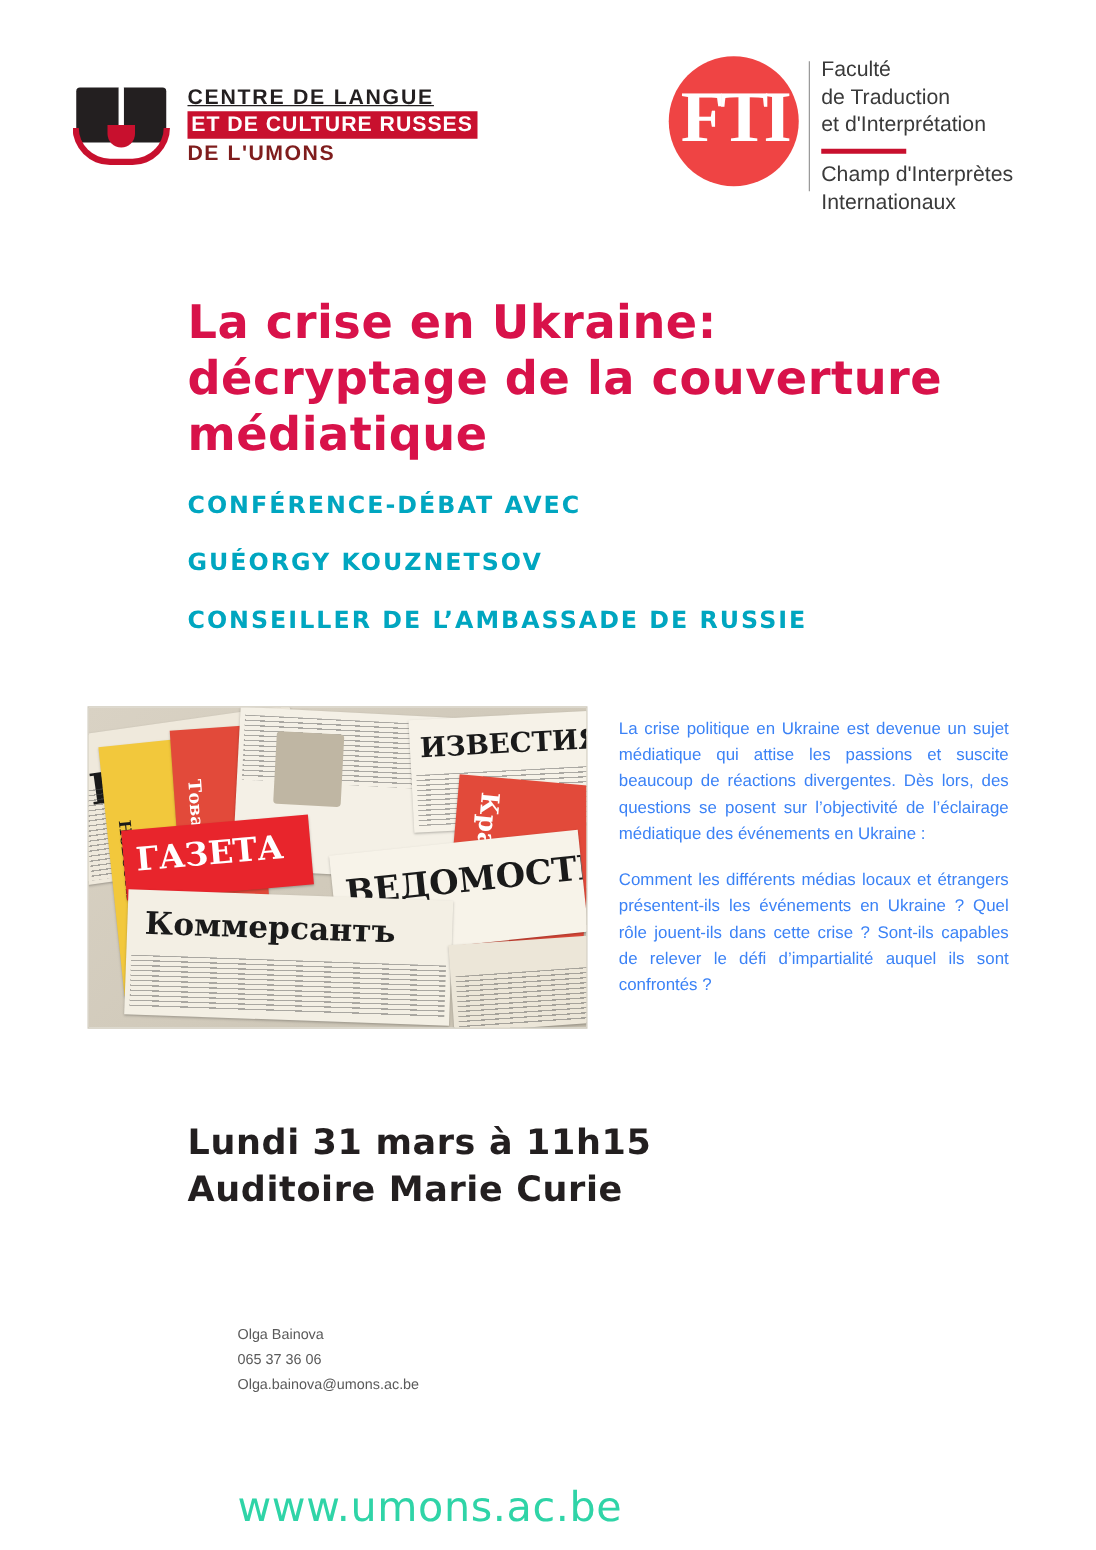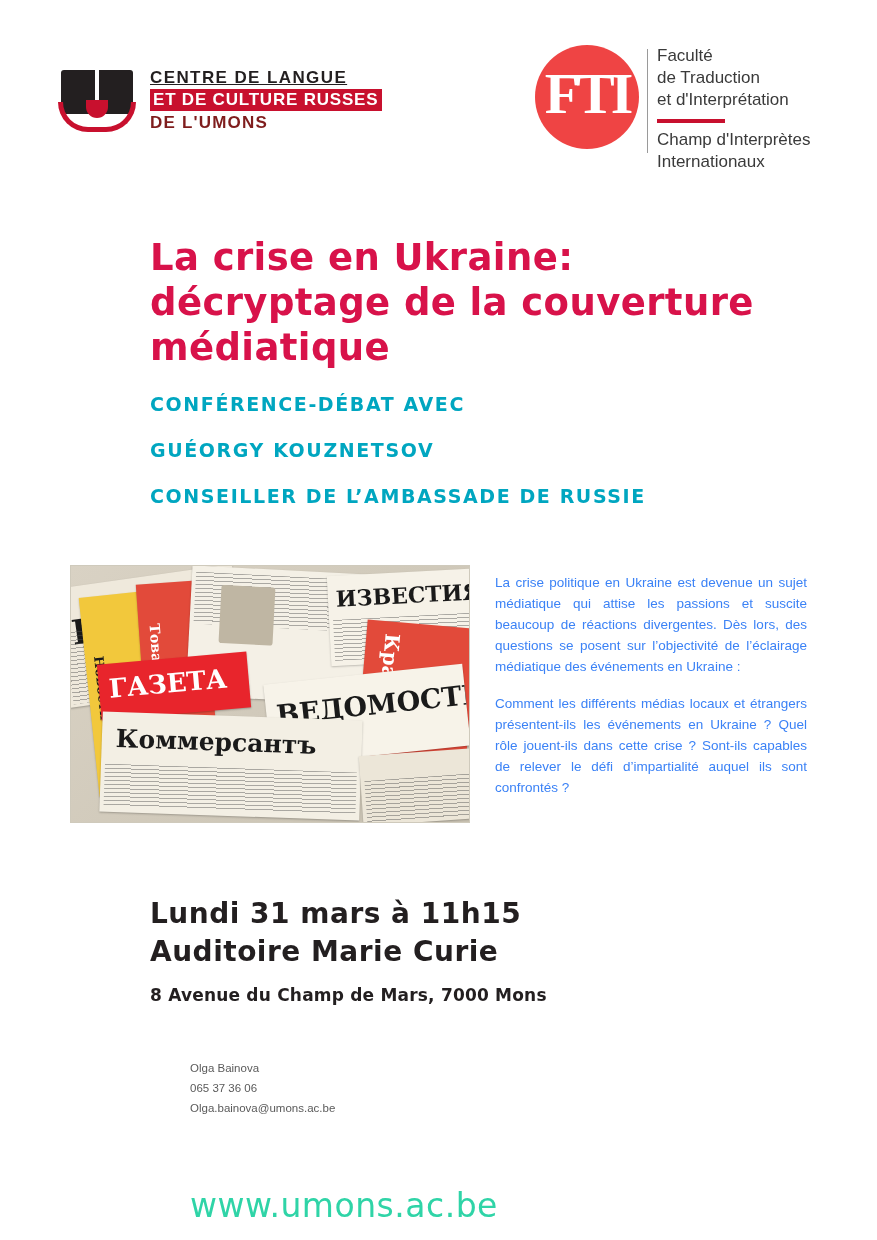--- a/index.html
+++ b/index.html
@@ -382,21 +382,20 @@
 </div>
 
 <div class="body-text">
   <p>La crise politique en Ukraine est devenue un sujet médiatique qui attise les passions et suscite beaucoup de réactions divergentes. Dès lors, des questions se posent sur l’objectivité de l’éclairage médiatique des événements en Ukraine :</p>
   <p>Comment les différents médias locaux et étrangers présentent-ils les événements en Ukraine ? Quel rôle jouent-ils dans cette crise ? Sont-ils capables de relever le défi d’impartialité auquel ils sont confrontés ?</p>
 </div>
 
 <div class="event">
   <div class="event-line1">Lundi 31 mars à 11h15</div>
   <div class="event-line2">Auditoire Marie Curie</div>
-  <div class="event-addr">8 Avenue du Champ de Mars, 7000 Mons</div>
 </div>
 
 <div class="contact">
   <div>Olga Bainova</div>
   <div>065 37 36 06</div>
   <div>Olga.bainova@umons.ac.be</div>
 </div>
 
 <div class="website">www.umons.ac.be</div>
 

